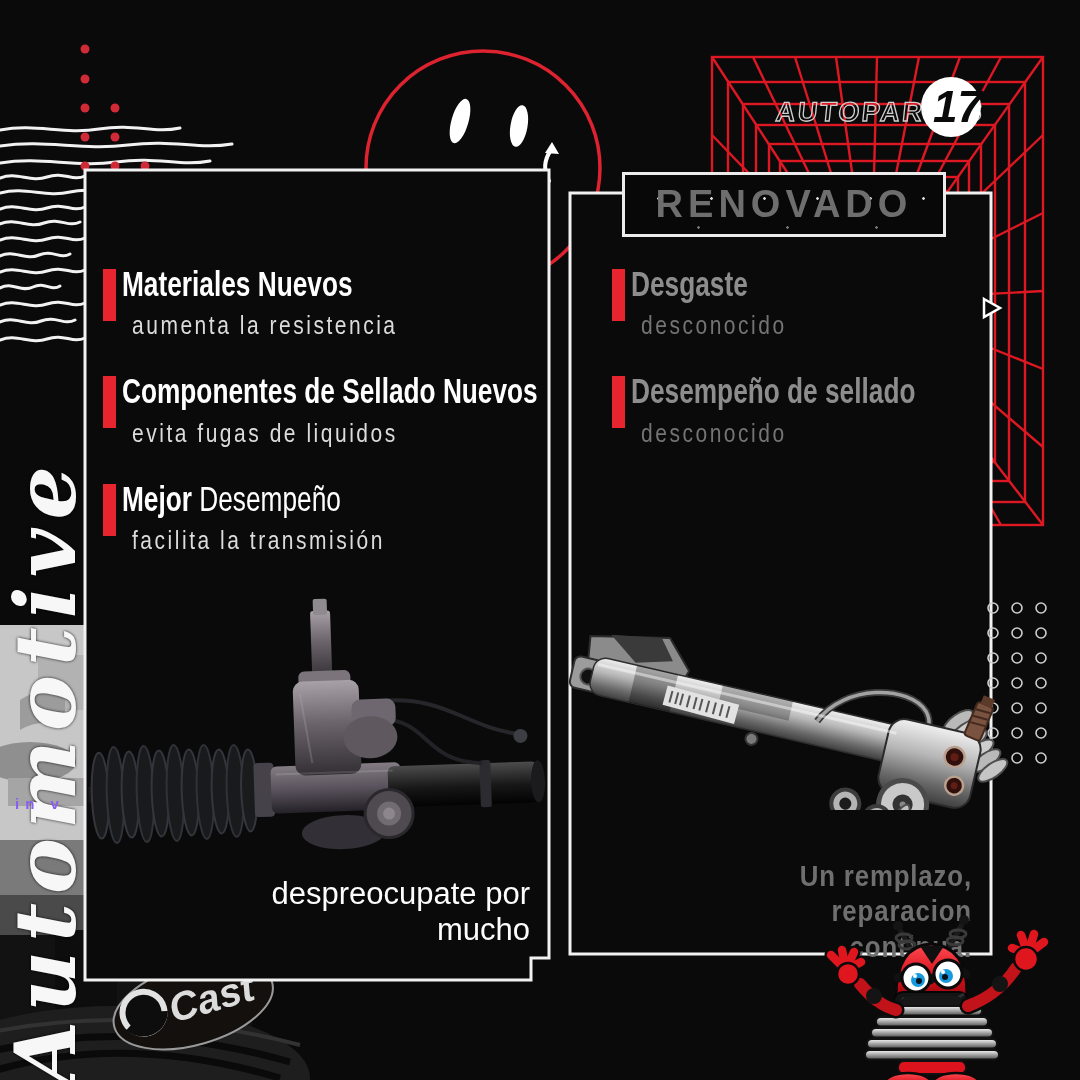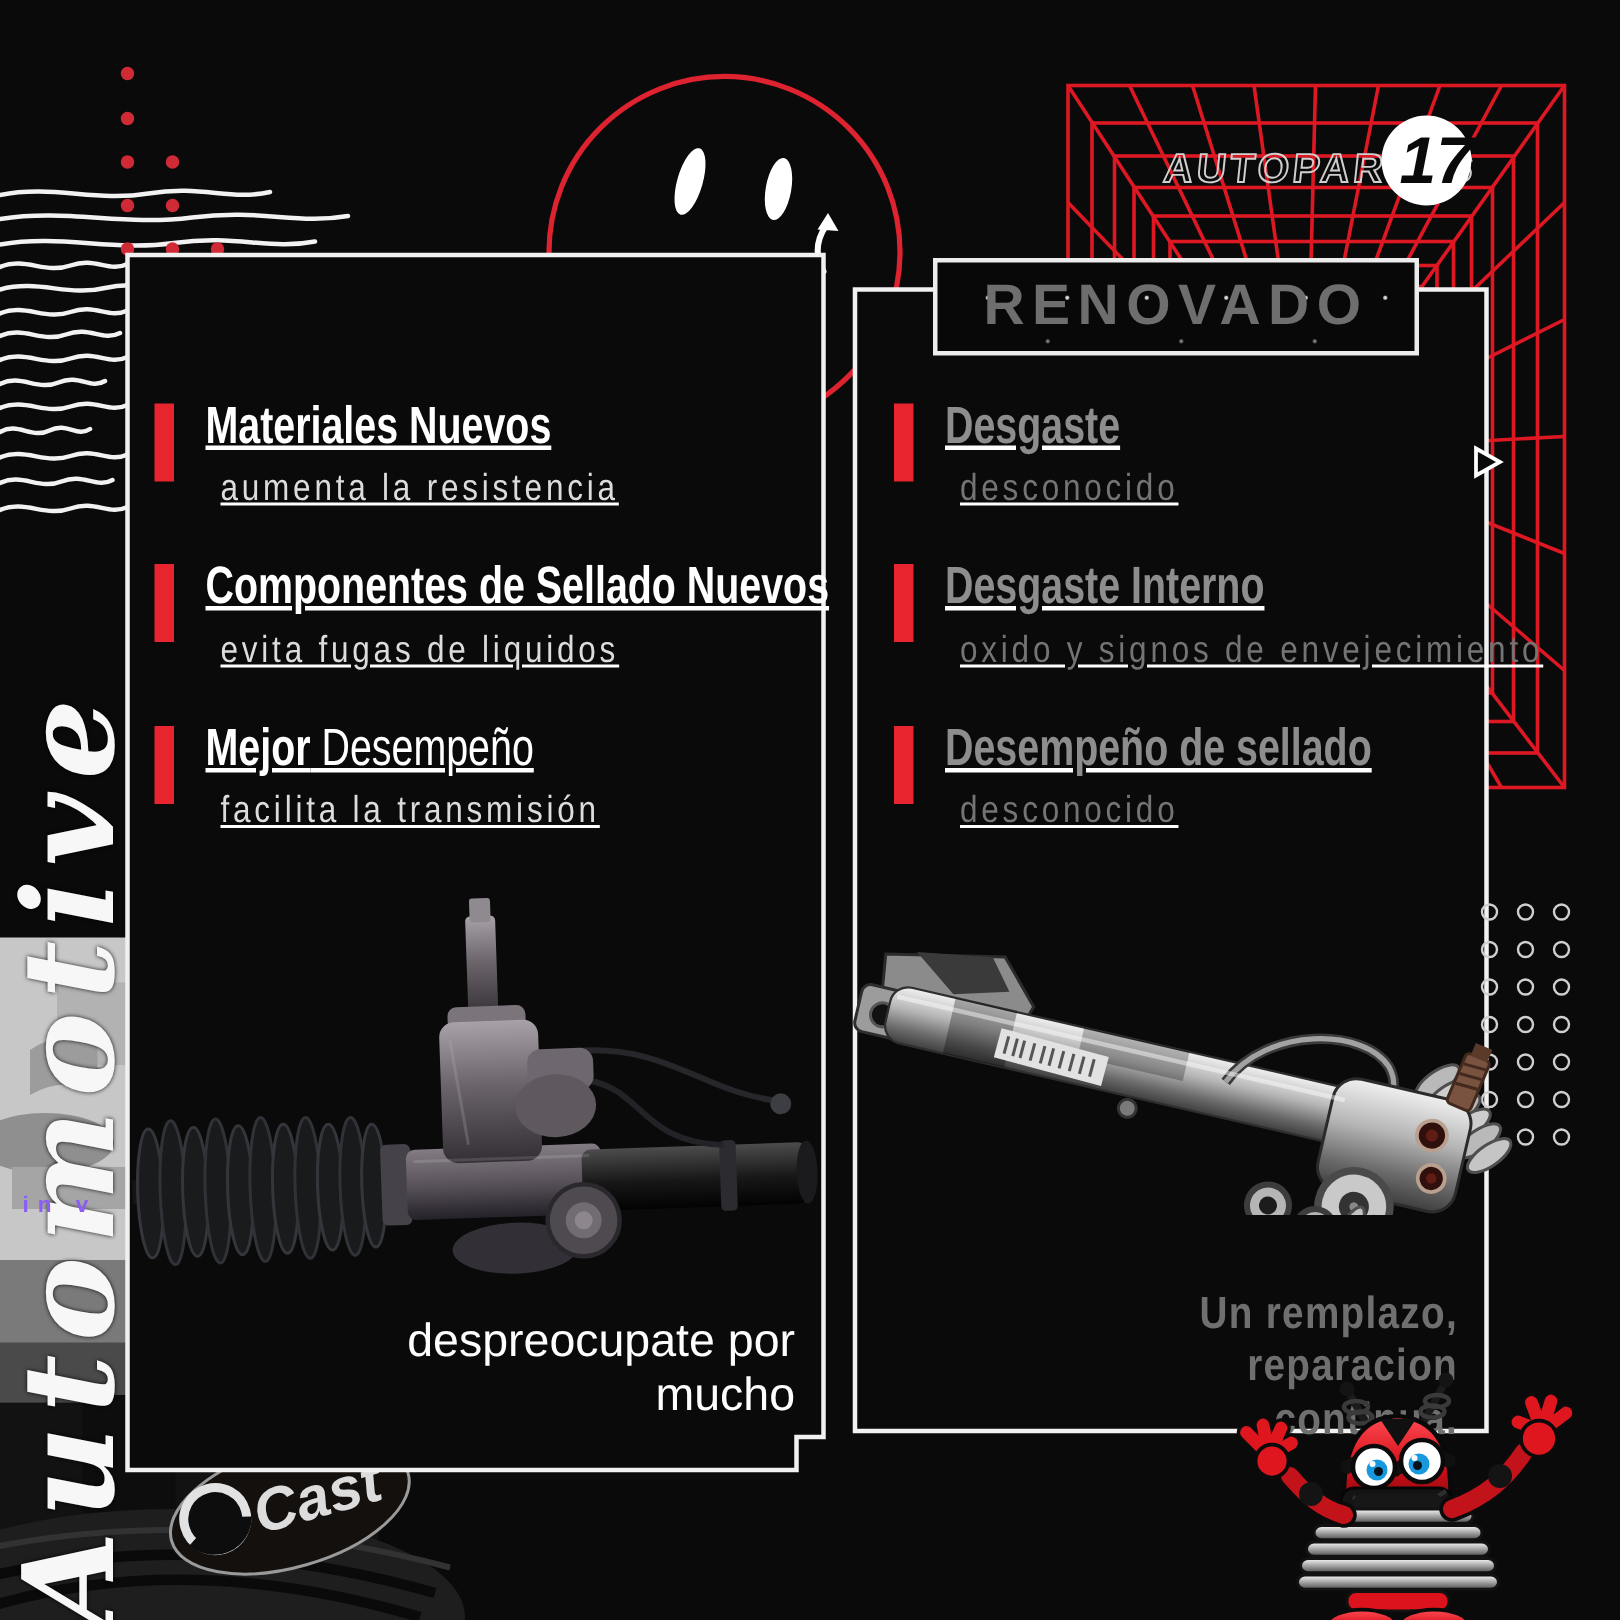--- a/index.html
+++ b/index.html
@@ -12,21 +12,21 @@
     background-color:#080808;
     background-image:radial-gradient(circle, rgba(255,255,255,.85) 1px, transparent 1.6px),
                      radial-gradient(circle, rgba(255,255,255,.45) 1px, transparent 1.5px);
     background-size:53px 37px, 89px 61px;background-position:7px 5px,29px 22px;}
   #nuevo-box{left:155px;top:127px;width:392px;height:100px;border:4px solid #fafafa;}
   #nuevo-box .t{font-size:58px;font-weight:700;letter-spacing:11px;color:#ffffff;}
   #renovado-box{left:622px;top:172px;width:318px;height:59px;border:3px solid #ececec;}
   #renovado-box .t{font-size:38px;font-weight:700;letter-spacing:5px;color:#6e6e6e;}
   
   .flist{position:absolute;width:450px;}
-  .fitem{display:flex;gap:21px;margin-bottom:33px;text-decoration:underline;}
+  .fitem{display:flex;gap:6px;margin-bottom:33px;}
   .fbar{flex:none;width:13px;height:52px;margin-top:3px;}
   .ftitle{font-size:35px;font-weight:700;line-height:1.04;white-space:nowrap;
           transform:scaleX(.75);transform-origin:left center;}
   .ftitle .rest{font-weight:400;}
   .fsub{font-size:25px;font-weight:400;letter-spacing:3px;white-space:nowrap;margin:9px 0 0 10px;
         transform:scaleX(.84);transform-origin:left center;}
   #left-list .ftitle{color:#ffffff;}
   #left-list .fsub{color:#dcdcdc;}
   #right-list .ftitle{color:#8d8d8d;}
   #right-list .fsub{color:#747474;}
@@ -350,33 +350,26 @@
     </div>
     <div class="fitem">
       <div class="fbar" style="background:#e8242f"></div>
       <div>
         <div class="ftitle"><span>Mejor</span><span class="rest"> Desempeño</span></div>
         <div class="fsub">facilita la transmisión</div>
       </div>
     </div>
   </div>
 
-  <div class="flist" id="right-list" style="left:596px;top:266px">
+  <div class="flist" id="right-list" style="left:612px;top:266px">
     <div class="fitem">
       <div class="fbar" style="background:#e8242f"></div>
       <div>
         <div class="ftitle"><span>Desgaste</span><span class="rest"></span></div>
         <div class="fsub">desconocido</div>
-      </div>
-    </div>
-    <div class="fitem">
-      <div class="fbar" style="background:#e8242f"></div>
-      <div>
-        <div class="ftitle"><span>Desgaste Interno</span><span class="rest"></span></div>
-        <div class="fsub">oxido y signos de envejecimiento</div>
       </div>
     </div>
     <div class="fitem">
       <div class="fbar" style="background:#e8242f"></div>
       <div>
         <div class="ftitle"><span>Desempeño de sellado</span><span class="rest"></span></div>
         <div class="fsub">desconocido</div>
       </div>
     </div>
   </div>

